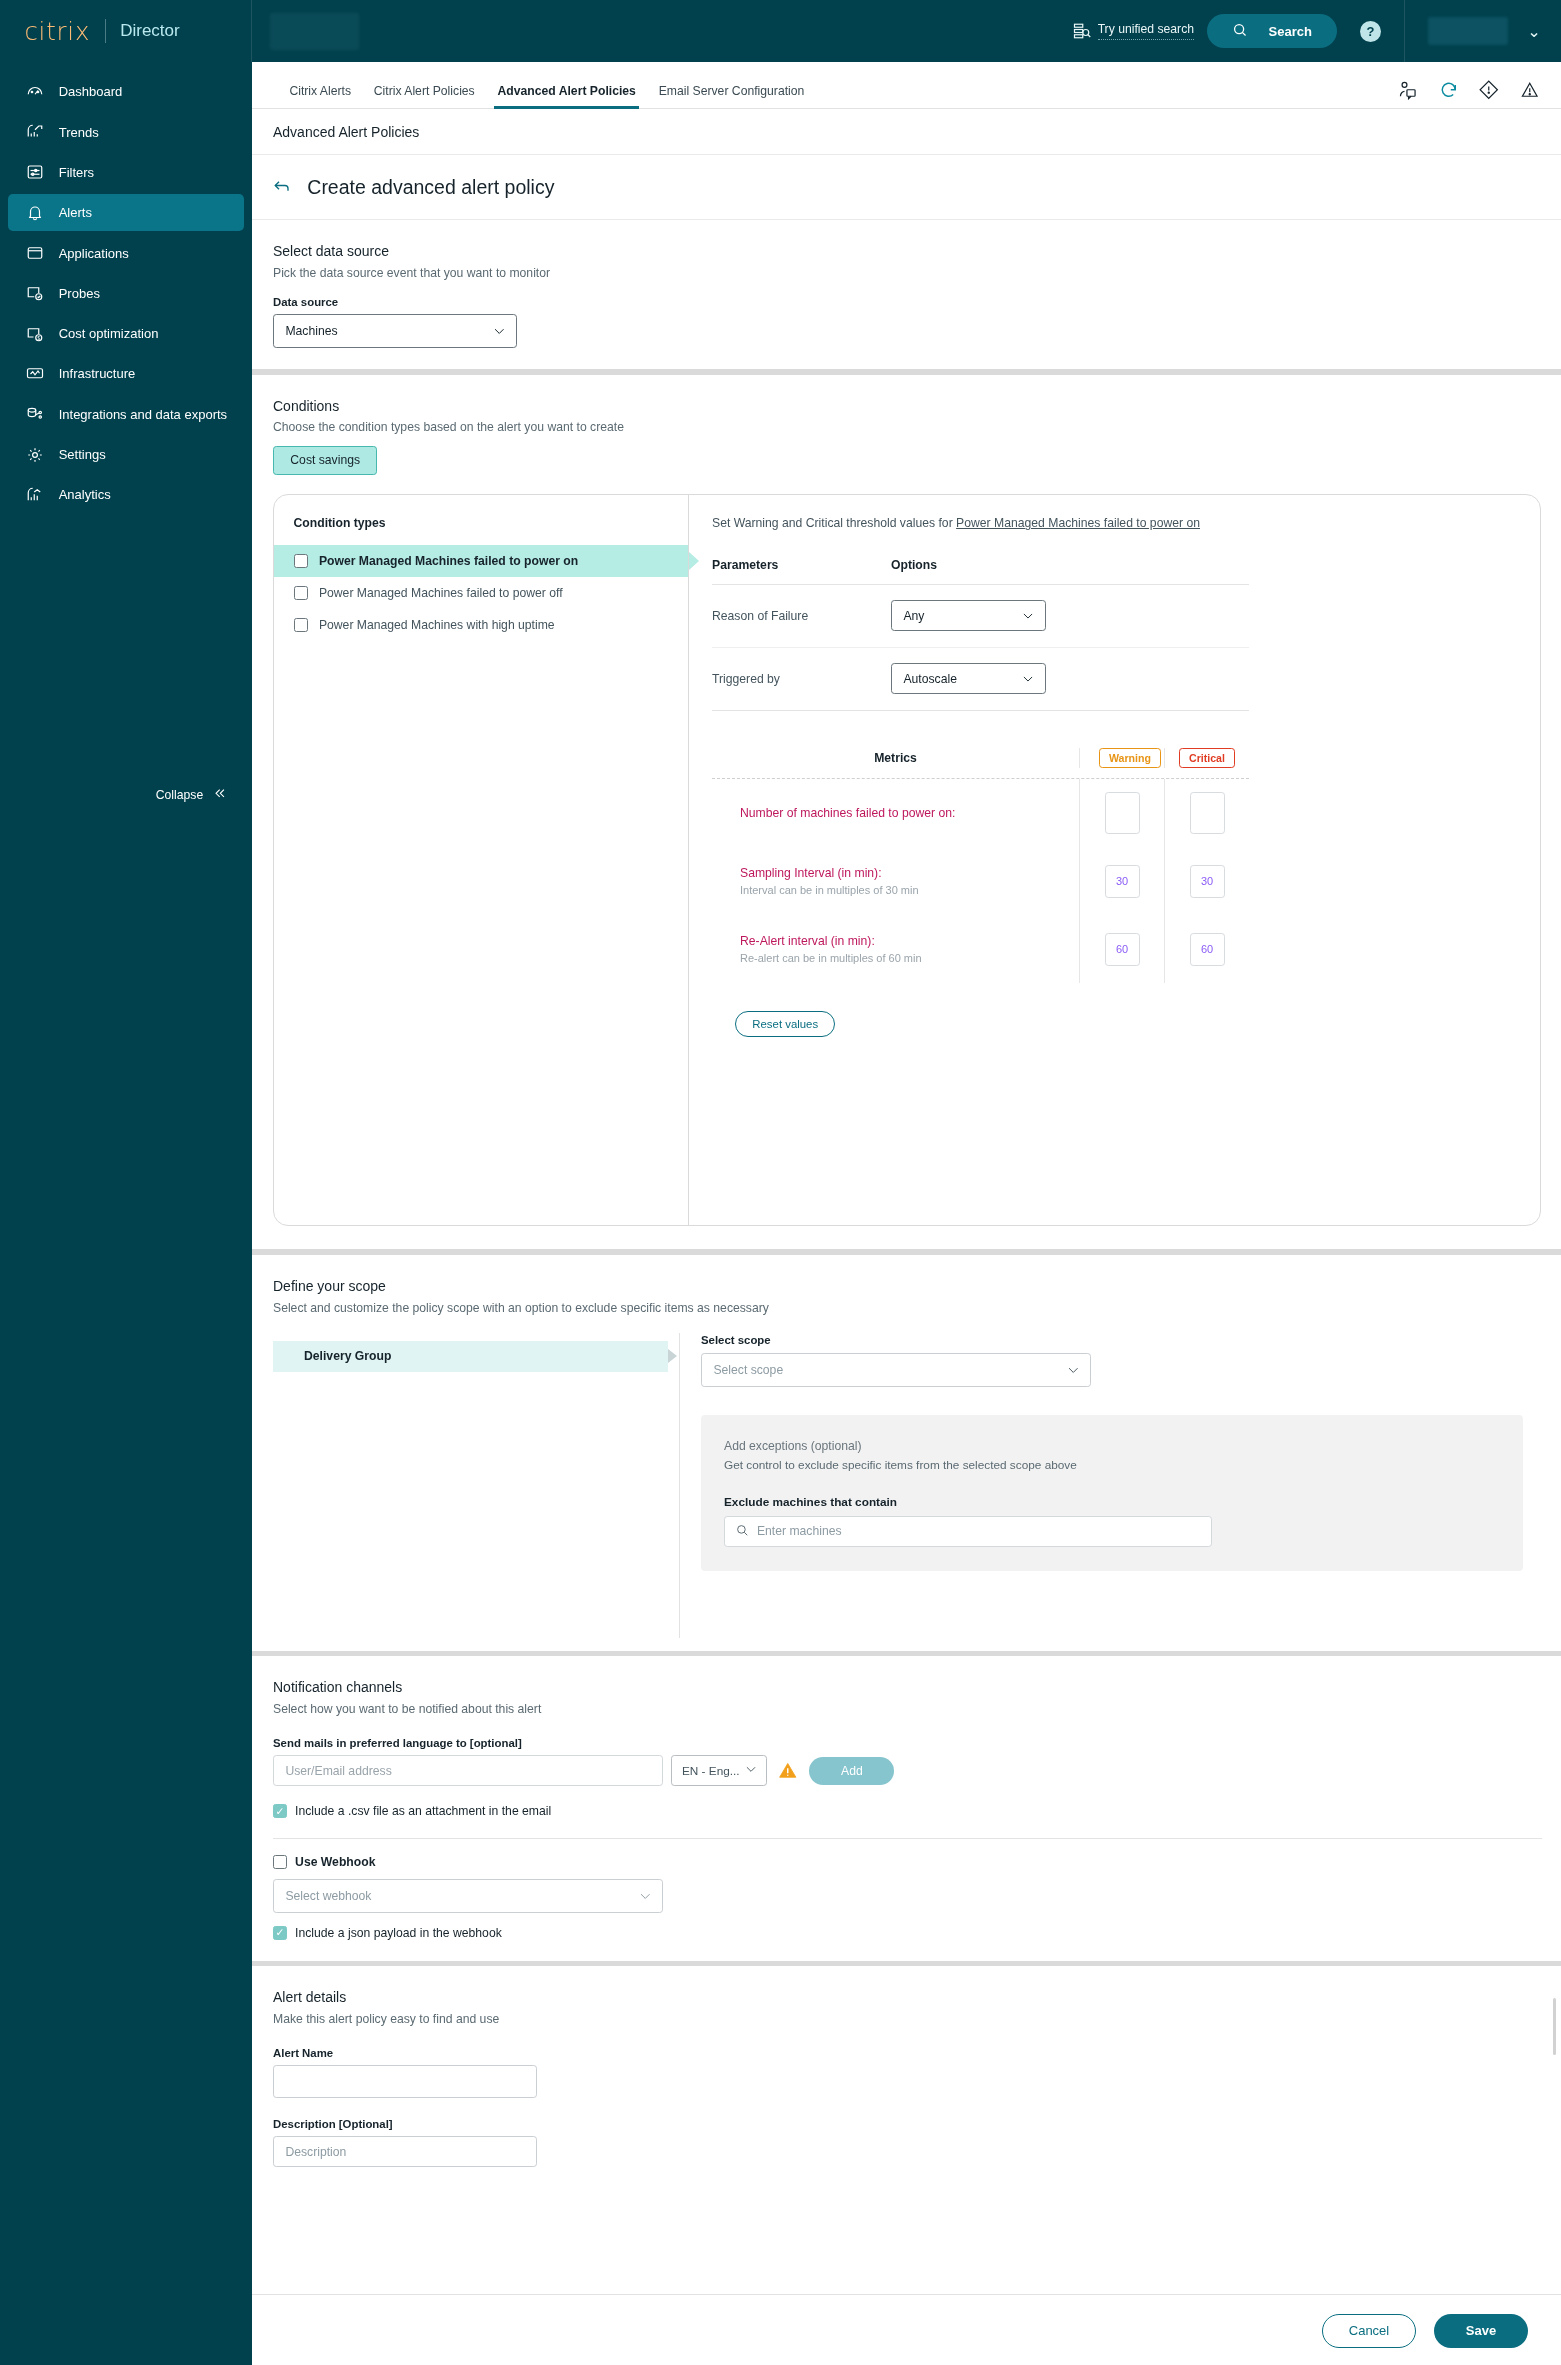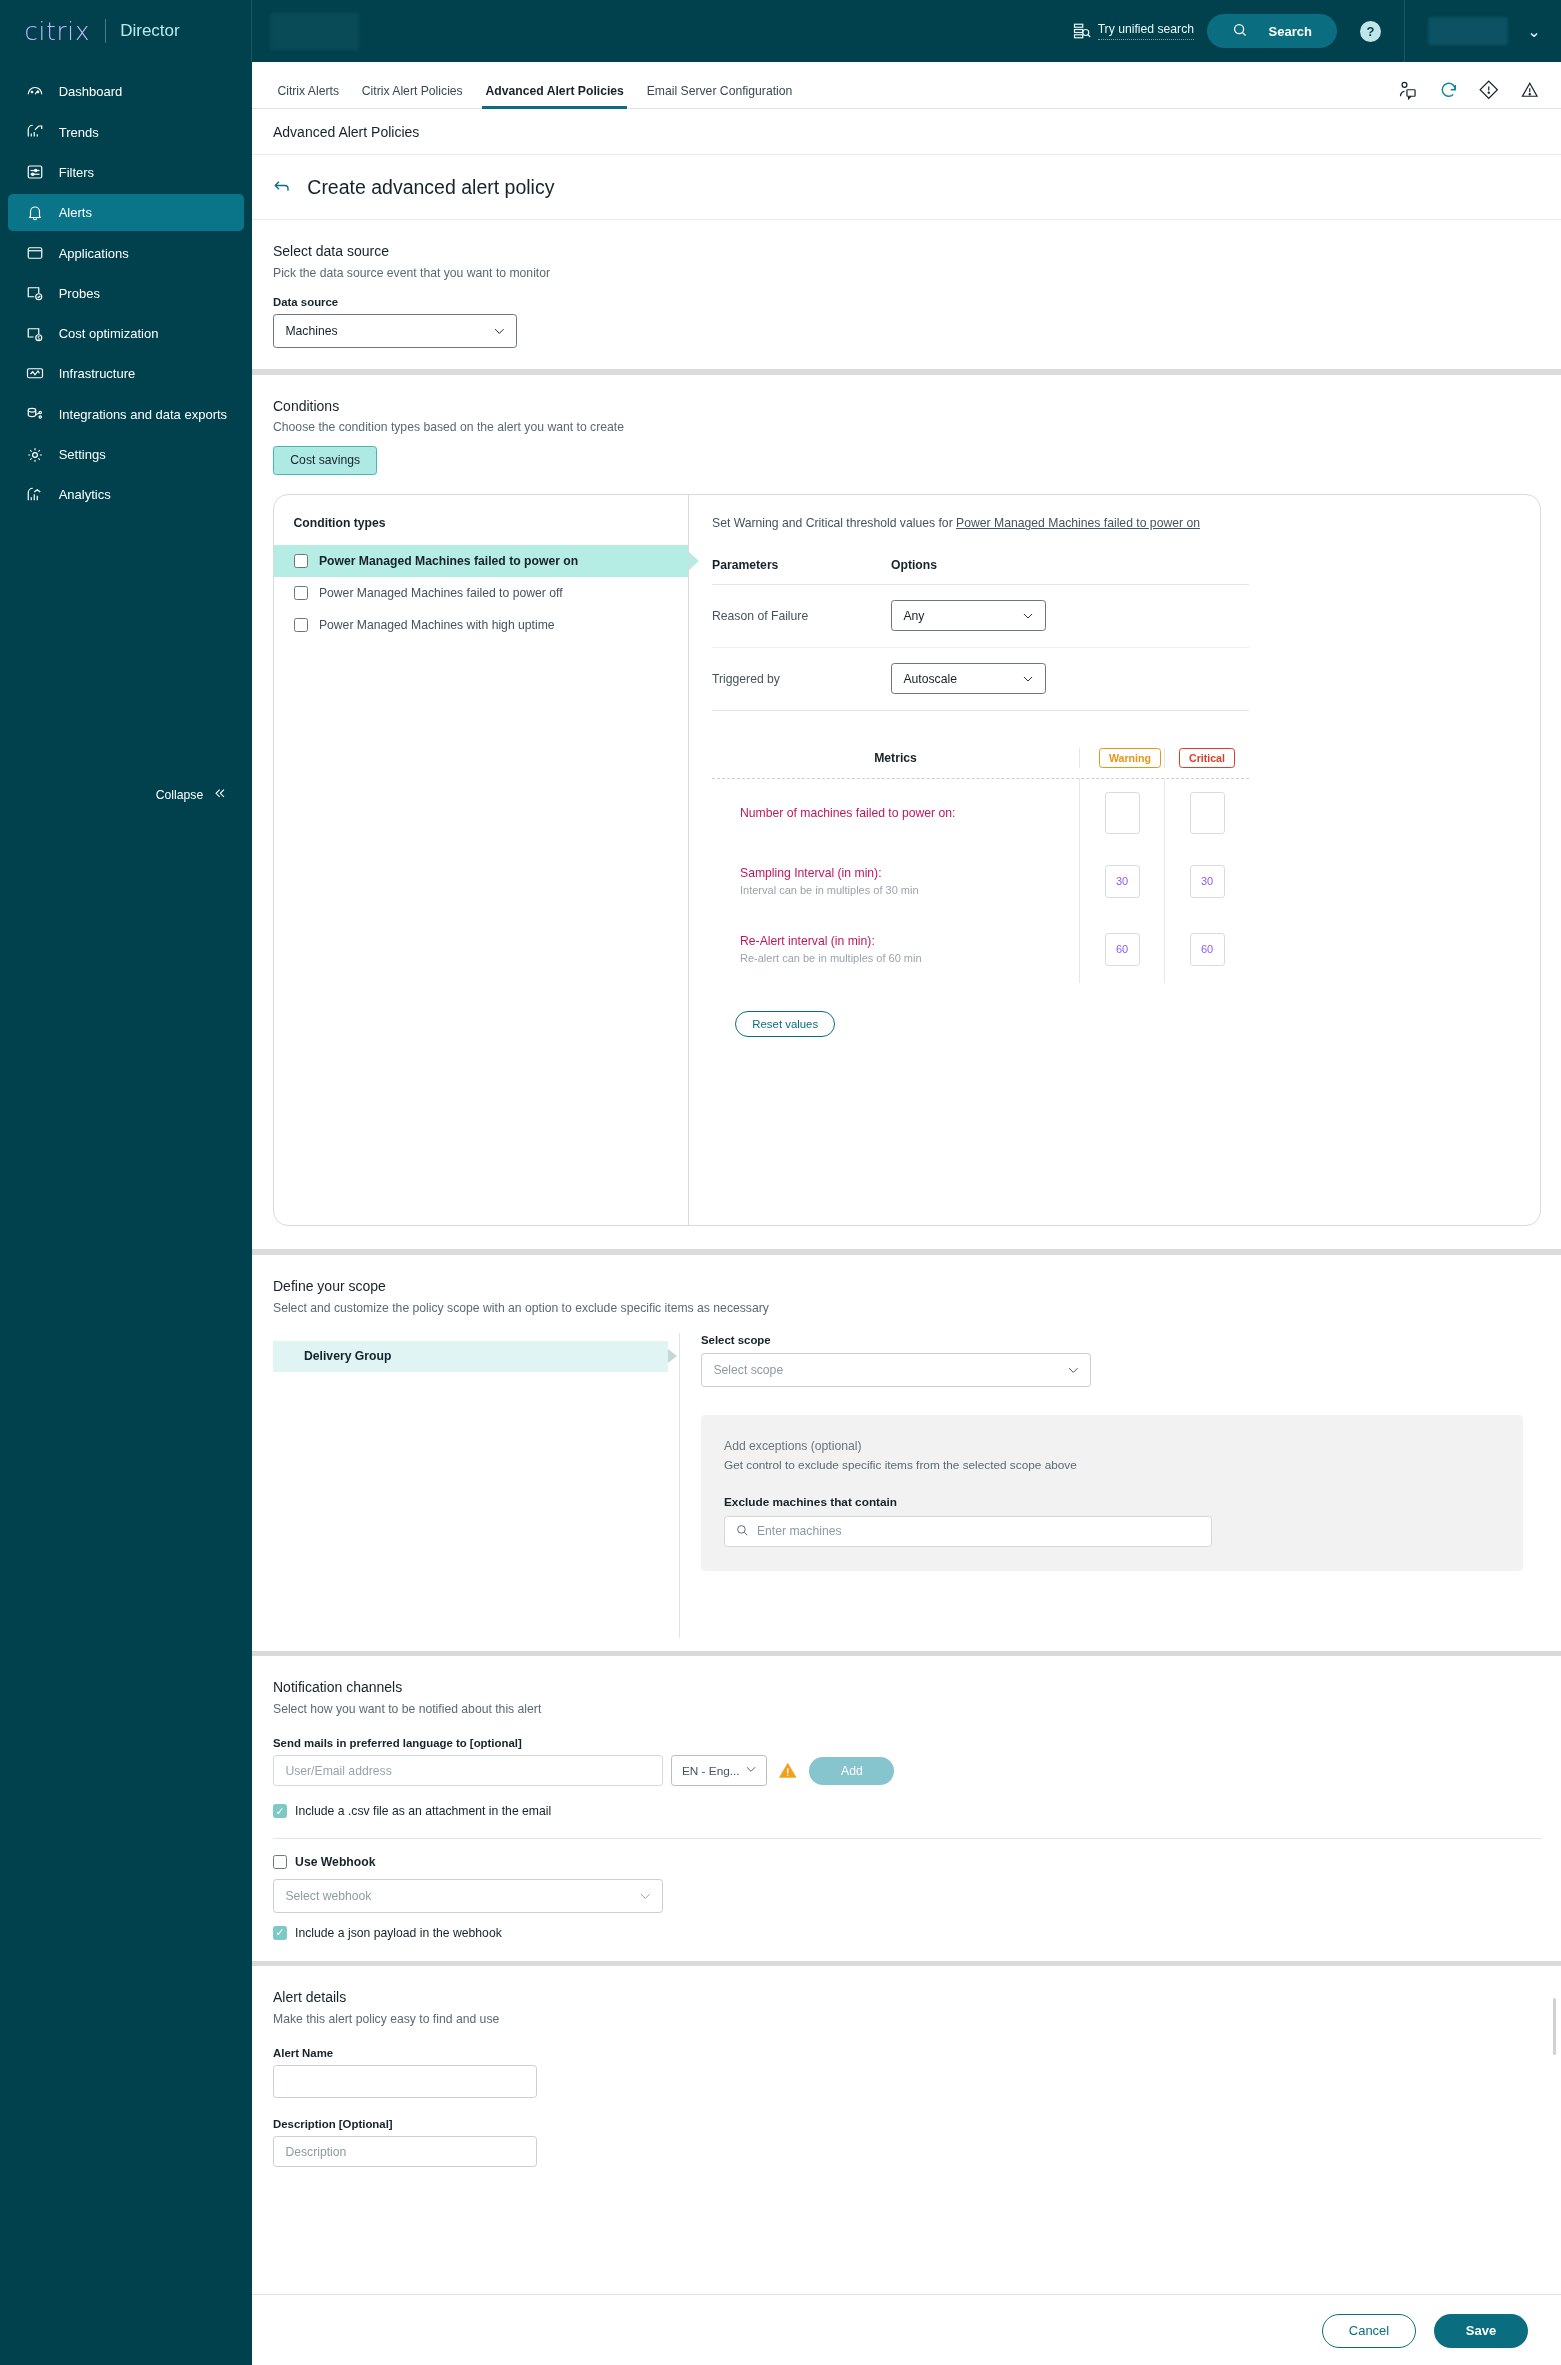--- a/index.html
+++ b/index.html
@@ -21,21 +21,21 @@
   }
   .brand-zone {
     width: 252px; height: 62px;
     display: flex; align-items: center;
     padding-left: 24.4px;
     border-right: 0.8px solid #1d5560;
   }
   .logo-citrix {
     font-family: "DejaVu Sans", sans-serif;
     font-size: 24.4px; font-weight: 300;
-    color: #c4b5fd; letter-spacing: 0.8px;
+    color: #fdba74; letter-spacing: 0.8px;
     position: relative;
   }
   .logo-sep {
     width: 0.8px; height: 24.4px; background: #4a7c86;
     margin: 0 14.6px;
   }
   .logo-director {
     font-size: 17px; color: #b9e9ef; font-weight: 400;
   }
   .acct-chip {
@@ -107,21 +107,21 @@
 
   
   .main {
     position: absolute; top: 62px; left: 252px;
     width: 1310px; height: 2304px;
     background: #ffffff;
   }
 
   .tabbar {
     height: 47px; display: flex; align-items: flex-end;
-    padding-left: 14px; gap: 0;
+    padding-left: 26px; gap: 0;
     border-bottom: 0.8px solid #e2e2e2;
     position: relative;
   }
   .tab {
     font-size: 12.2px; color: #3b4a52;
     padding: 0 11.4px 9.8px 11.4px;
     cursor: pointer; position: relative;
   }
   .tab.active { color: #16232b; font-weight: bold; }
   .tab.active::after {

